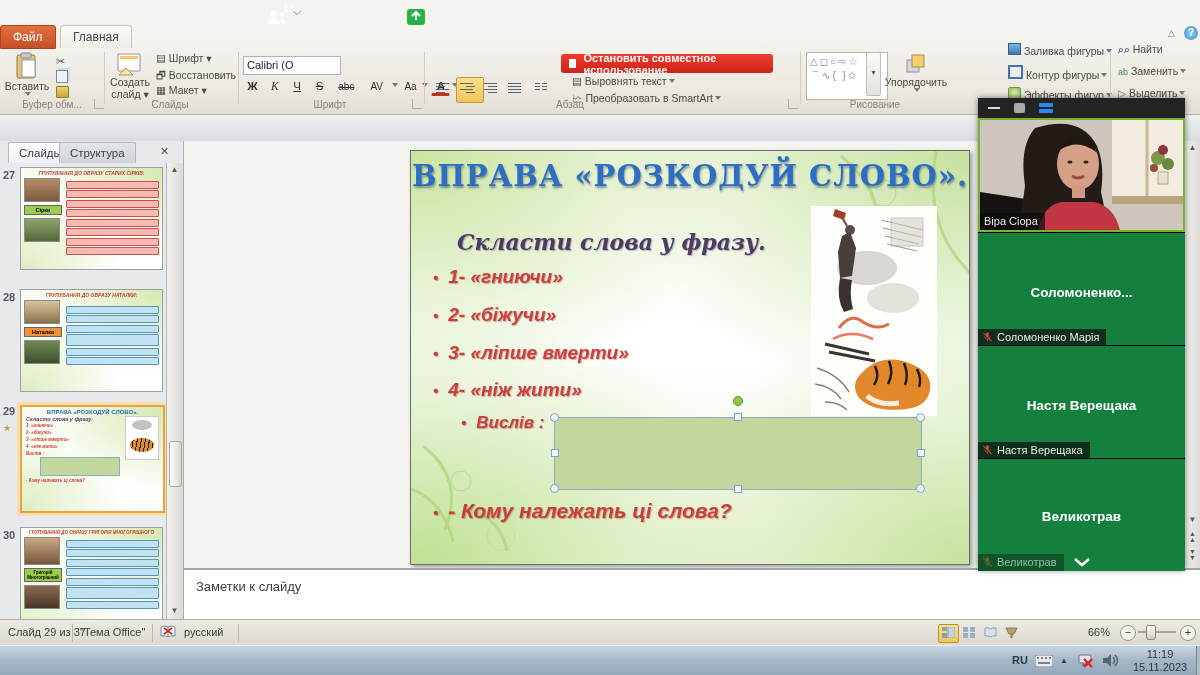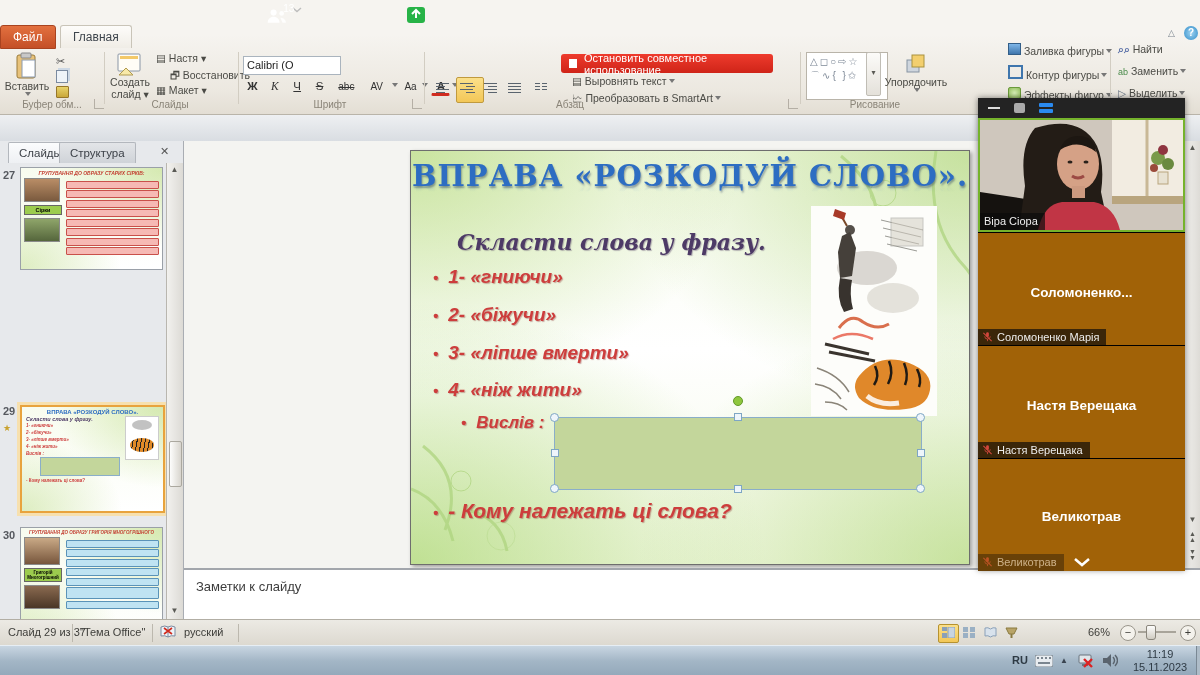--- a/index.html
+++ b/index.html
@@ -23,21 +23,21 @@
   .smalltxt{font-size:10.5px;color:#4a4a45;white-space:nowrap}
   .ddar{display:inline-block;width:0;height:0;border:3px solid transparent;border-top:4px solid #777;vertical-align:middle;margin-left:2px}
   .fbtn{display:inline-block;width:17px;height:16px;text-align:center;line-height:16px;font-size:11.5px;color:#333;border:1px solid transparent;border-radius:2px}
   .fontbox{top:56px;height:17px;background:#fff;border:1px solid #aab4be;font-size:11px;color:#222;line-height:16px;padding:0 3px;overflow:hidden;white-space:nowrap}
   .alnbtn{top:77px;width:20px;height:18px;border:1px solid transparent;border-radius:2px;padding:3px 3px}
   .alnbtn.on{background:linear-gradient(#fbe08a,#f3c757);border-color:#c09a3e}
   .aline{height:1.5px;background:#5a646e;margin:1.6px 0}
   .banner-green{top:54px;height:19px;background:linear-gradient(#45cb45,#28a828);border-radius:3px;color:#fff;
      font-size:11.5px;font-weight:bold;display:flex;align-items:center;justify-content:center;gap:8px;z-index:6}
   .banner-red{top:54px;height:19px;background:linear-gradient(#ee3b2d,#cf2418);border-radius:3px;color:#fff;
-     font-size:11px;font-weight:normal;display:flex;align-items:center;gap:7px;z-index:6;padding:0 8px}
+     font-size:11px;font-weight:bold;display:flex;align-items:center;gap:7px;z-index:6;padding:0 8px}
   .qat{left:0;top:115px;width:1200px;height:26px;background:linear-gradient(#eef0f2,#d9dde2);border-bottom:1px solid #aeb4bb}
   .qic{top:119px;width:18px;height:16px;opacity:.95}
 
   
   .lpanel{left:0;top:141px;width:183px;height:478px;background:#e7e9ec;border-right:1px solid #a9adb3}
   .ltab{top:1px;height:20px;padding:0 10px;font-size:11.5px;line-height:20px;color:#3c4148;border:1px solid #b3b7bd;border-bottom:none;border-radius:2px 2px 0 0;background:linear-gradient(#e3e5e8,#cfd3d8)}
   .ltab.on{background:linear-gradient(#fbfcfd,#eef0f3)}
   .thumb{left:0;width:183px}
   .tnum{position:absolute;left:3px;top:4px;font-size:11px;font-weight:bold;color:#55585e}
   .tbody{position:absolute;left:20px;top:2px;width:141px;height:101px;border:1px solid #9aa0a8;background:
@@ -80,24 +80,24 @@
   .ssep{top:4px;width:1px;height:18px;background:#bcb8ae}
   .viewbtn{top:4px;width:19px;height:17px;border:1px solid transparent;border-radius:2px;text-align:center}
   .viewbtn.on{background:linear-gradient(#fbe08a,#f3c757);border-color:#b6922f}
   .tbar{left:0;top:645px;width:1200px;height:30px;background:linear-gradient(#c9d6e2,#a3b6c6 50%,#93a8ba);border-top:1px solid #e7eef4;z-index:60}
   .tray{color:#2e3a44;font-size:11px}
 
   
   .ztb{left:95px;top:4px;width:890px;height:48px;background:#1e1e1e;border-radius:10px;z-index:50;display:flex;align-items:center;justify-content:space-between;padding:0 10px;box-sizing:border-box}
   .zitem{display:flex;flex-direction:column;align-items:center;gap:2px;color:#fff}
   .zlab{font-size:10.5px;color:#f2f2f2;white-space:nowrap}
-  .zic{height:20px;display:flex;align-items:flex-start}
+  .zic{height:20px;display:flex;align-items:center}
   .vpanel{left:978px;top:98px;width:207px;height:472px;background:#161616;z-index:40;box-shadow:0 0 6px rgba(0,0,0,.5)}
   .vtop{height:20px;background:#232323;display:flex;align-items:center;gap:14px;padding-left:10px}
-  .ptile{position:absolute;left:0;width:207px;background:#a16207;border-top:1px solid #000}
+  .ptile{position:absolute;left:0;width:207px;background:#15803d;border-top:1px solid #000}
   .pcenter{position:absolute;left:0;width:100%;text-align:center;color:#fff;font-weight:bold;font-size:13.5px}
   .pchip{position:absolute;left:0;bottom:0;background:rgba(10,10,10,.68);color:#eee;font-size:11px;padding:2px 7px 3px 4px;display:flex;align-items:center;gap:4px}
 </style>
 </head>
 <body>
 
 <div class="abs ttl">
   <div class="abs" style="left:6px;top:3px;width:16px;height:16px;background:linear-gradient(#e8703c,#c2491f);border-radius:3px;color:#fff;font-weight:bold;font-size:11px;text-align:center;line-height:16px">P</div>
   <div class="abs winctl" style="left:1050px">—</div>
   <div class="abs winctl" style="left:1078px">❐</div>
@@ -126,22 +126,22 @@
 
   <div class="abs bigbtn" style="left:108px;top:52px;width:44px">
     <svg width="26" height="24" viewBox="0 0 26 24">
         <rect x="1" y="2" width="22" height="17" rx="1" fill="#fffdf6" stroke="#8a96a6"></rect>
         <rect x="3" y="4" width="18" height="3" fill="#f3c96a"></rect>
         <polygon points="2,23 9,16 16,23" fill="#f8e9a8" stroke="#b09a50"></polygon>
       </svg>
     <span>Создать</span>
     <span>слайд ▾</span>
   </div>
-  <div class="abs smalltxt" style="left:156px;top:52px">▤ <span>Настя ▾</span></div>
-  <div class="abs smalltxt" style="left:170px;top:68px">🗗 <span>Восстановить</span></div>
+  <div class="abs smalltxt" style="left:156px;top:52px">▤ <span>Шрифт ▾</span></div>
+  <div class="abs smalltxt" style="left:156px;top:68px">🗗 <span>Восстановить</span></div>
   <div class="abs smalltxt" style="left:156px;top:84px">▦ <span>Макет ▾</span></div>
   <div class="abs group-label" style="left:110px;width:120px">Слайды</div>
   <div class="abs vsep" style="left:238px"></div>
 
   <div class="abs fontbox" style="left:243px;width:90px">Calibri (О</div>
   <div class="abs" style="left:243px;top:77px">
     <span class="fbtn" style="font-weight:bold">Ж</span>
     <span class="fbtn" style="font-style:italic;font-family:'Liberation Serif',serif">К</span>
     <span class="fbtn" style="text-decoration:underline">Ч</span>
     <span class="fbtn" style="text-decoration:line-through">S</span>
@@ -274,20 +274,41 @@
             <div class="tbox pink"></div>
           <div class="tbox pink"></div>
             <div class="tbox pink"></div>
             <div class="tbox pink"></div>
             <div class="tbox pink"></div>
         </div>
       </div>
     </div>
   </div>
 
+  <div class="thumb abs" style="top:146px;height:108px">
+    <div class="tnum">28</div>
+    <div class="tbody">
+      <div class="ttitle" style="color:#c23b2e">ГРУПУВАННЯ ДО ОБРАЗУ НАТАЛКИ:</div>
+      <div style="display:flex;padding:2px 3px;gap:4px">
+        <div style="width:38px">
+          <div class="tphoto" style="background:linear-gradient(#d8c49a,#8a7350)"></div>
+          <div class="tchip" style="background:#f0923a;margin:3px 0">Наталка</div>
+          <div class="tphoto" style="background:linear-gradient(#6f8a52,#3c4f2c)"></div>
+        </div>
+        <div style="flex:1;padding-top:4px">
+          <div class="tbox blue"></div>
+            <div class="tbox blue"></div>
+            <div class="tbox blue"></div>
+          <div class="tbox blue" style="height:10px"></div>
+            <div class="tbox blue"></div>
+            <div class="tbox blue"></div>
+        </div>
+      </div>
+    </div>
+  </div>
 
   <div class="thumb abs" style="top:260px;height:118px">
     <div class="tnum">29</div>
     <div class="abs" style="left:3px;top:22px;color:#c9a22e;font-size:9px">★</div>
     <div class="tbody" style="top:4px;border:2px solid #e8a33d;box-shadow:0 0 0 3px #f7e0ae;height:104px">
       <div class="ttitle" style="color:#2d6dc2;font-size:6px;font-style:normal">ВПРАВА «РОЗКОДУЙ СЛОВО».</div>
       <div style="display:flex;padding:1px 4px">
         <div style="flex:1">
           <div style="font-size:5.5px;font-style:italic;font-weight:bold;color:#4d3a66">Скласти слова у фразу.</div>
           <div style="font-size:4.5px;font-style:italic;font-weight:bold;color:#cd3d3c;line-height:7px">

